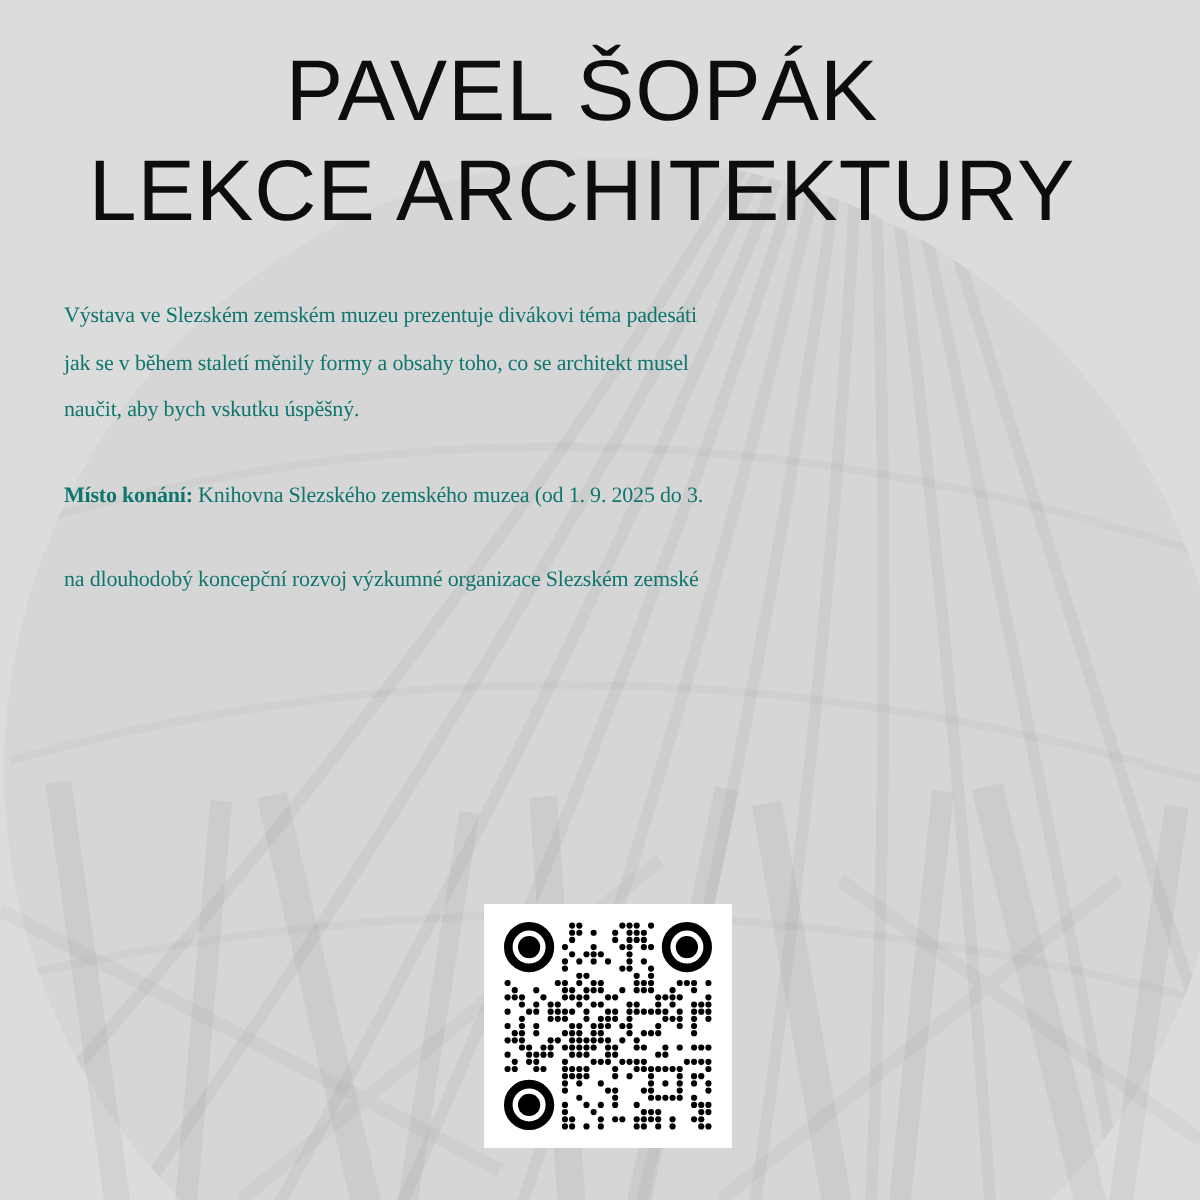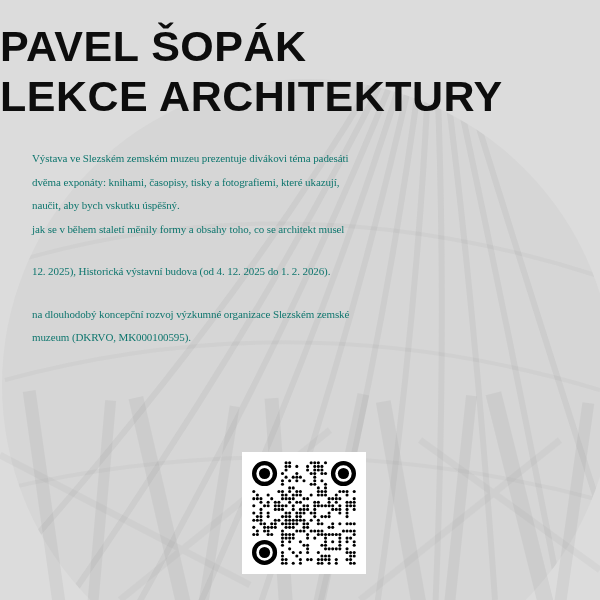--- a/index.html
+++ b/index.html
@@ -5,23 +5,23 @@
   * { margin: 0; padding: 0; box-sizing: border-box; }
   html, body { width: 600px; height: 600px; background: #dcdcdc; }
   .poster {
     position: relative; width: 600px; height: 600px; overflow: hidden;
     background: #dcdcdc;
     font-family: "Liberation Serif", serif;
   }
   .bg { position: absolute; inset: 0; }
   .titles {
     position: absolute; top: 21px; left: 0; right: 18px;
-    text-align: left;
+    text-align: center;
     font-family: "Liberation Sans", sans-serif;
-    font-weight: bold; color: #0d0d0d;
+    font-weight: normal; color: #0d0d0d;
   }
   .title1 { font-size: 43px; line-height: 50px; letter-spacing: 0.5px; }
   .title2 { font-size: 43px; line-height: 51px; letter-spacing: 0.5px; }
   .body-text {
     position: absolute; left: 32px; top: 147px; width: 542px;
     color: #0f766e; font-size: 11px; line-height: 23.5px; letter-spacing: -0.1px;
   }
   .body-text p { margin: 0 0 19px 0; }
   .ln { display: block; white-space: nowrap; }
   .b { font-weight: bold; }
@@ -86,30 +86,28 @@
   </svg>
 
   <header class="titles">
     <div class="title1">PAVEL ŠOPÁK</div>
     <div class="title2">LEKCE ARCHITEKTURY</div>
   </header>
 
   <main class="body-text">
     <p>
       <span class="ln">Výstava ve Slezském zemském muzeu prezentuje divákovi téma padesáti</span>
-      <span class="ln">dvěma exponáty: knihami, časopisy, tisky a fotografiemi, které ukazují,</span>
+      <span class="ln">jak se v během staletí měnily formy a obsahy toho, co se architekt musel</span>
       <span class="ln">naučit, aby bych vskutku úspěšný.</span>
-      <span class="ln">jak se v během staletí měnily formy a obsahy toho, co se architekt musel</span>
     </p>
     <p>
-      <span class="ln">12. 2025), Historická výstavní budova (od 4. 12. 2025 do 1. 2. 2026).</span>
+      <span class="ln"><span class="b">Místo konání:</span><span> Knihovna Slezského zemského muzea (od 1. 9. 2025 do 3.</span></span>
     </p>
     <p>
       <span class="ln">na dlouhodobý koncepční rozvoj výzkumné organizace Slezském zemské</span>
-      <span class="ln">muzeum (DKRVO, MK000100595).</span>
     </p>
   </main>
 
   <div class="qr-box">
     <svg id="qr-svg" viewBox="0 0 29 29" aria-hidden="true">
         <circle cx="9.5" cy="0.5" r="0.43"></circle>
         <circle cx="10.5" cy="0.5" r="0.43"></circle>
         <circle cx="16.5" cy="0.5" r="0.43"></circle>
         <circle cx="17.5" cy="0.5" r="0.43"></circle>
         <circle cx="18.5" cy="0.5" r="0.43"></circle>

